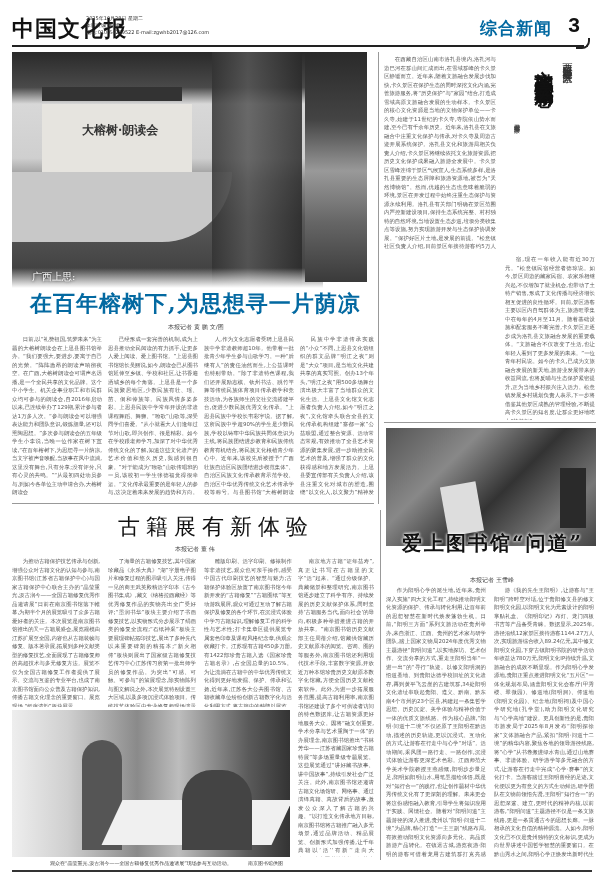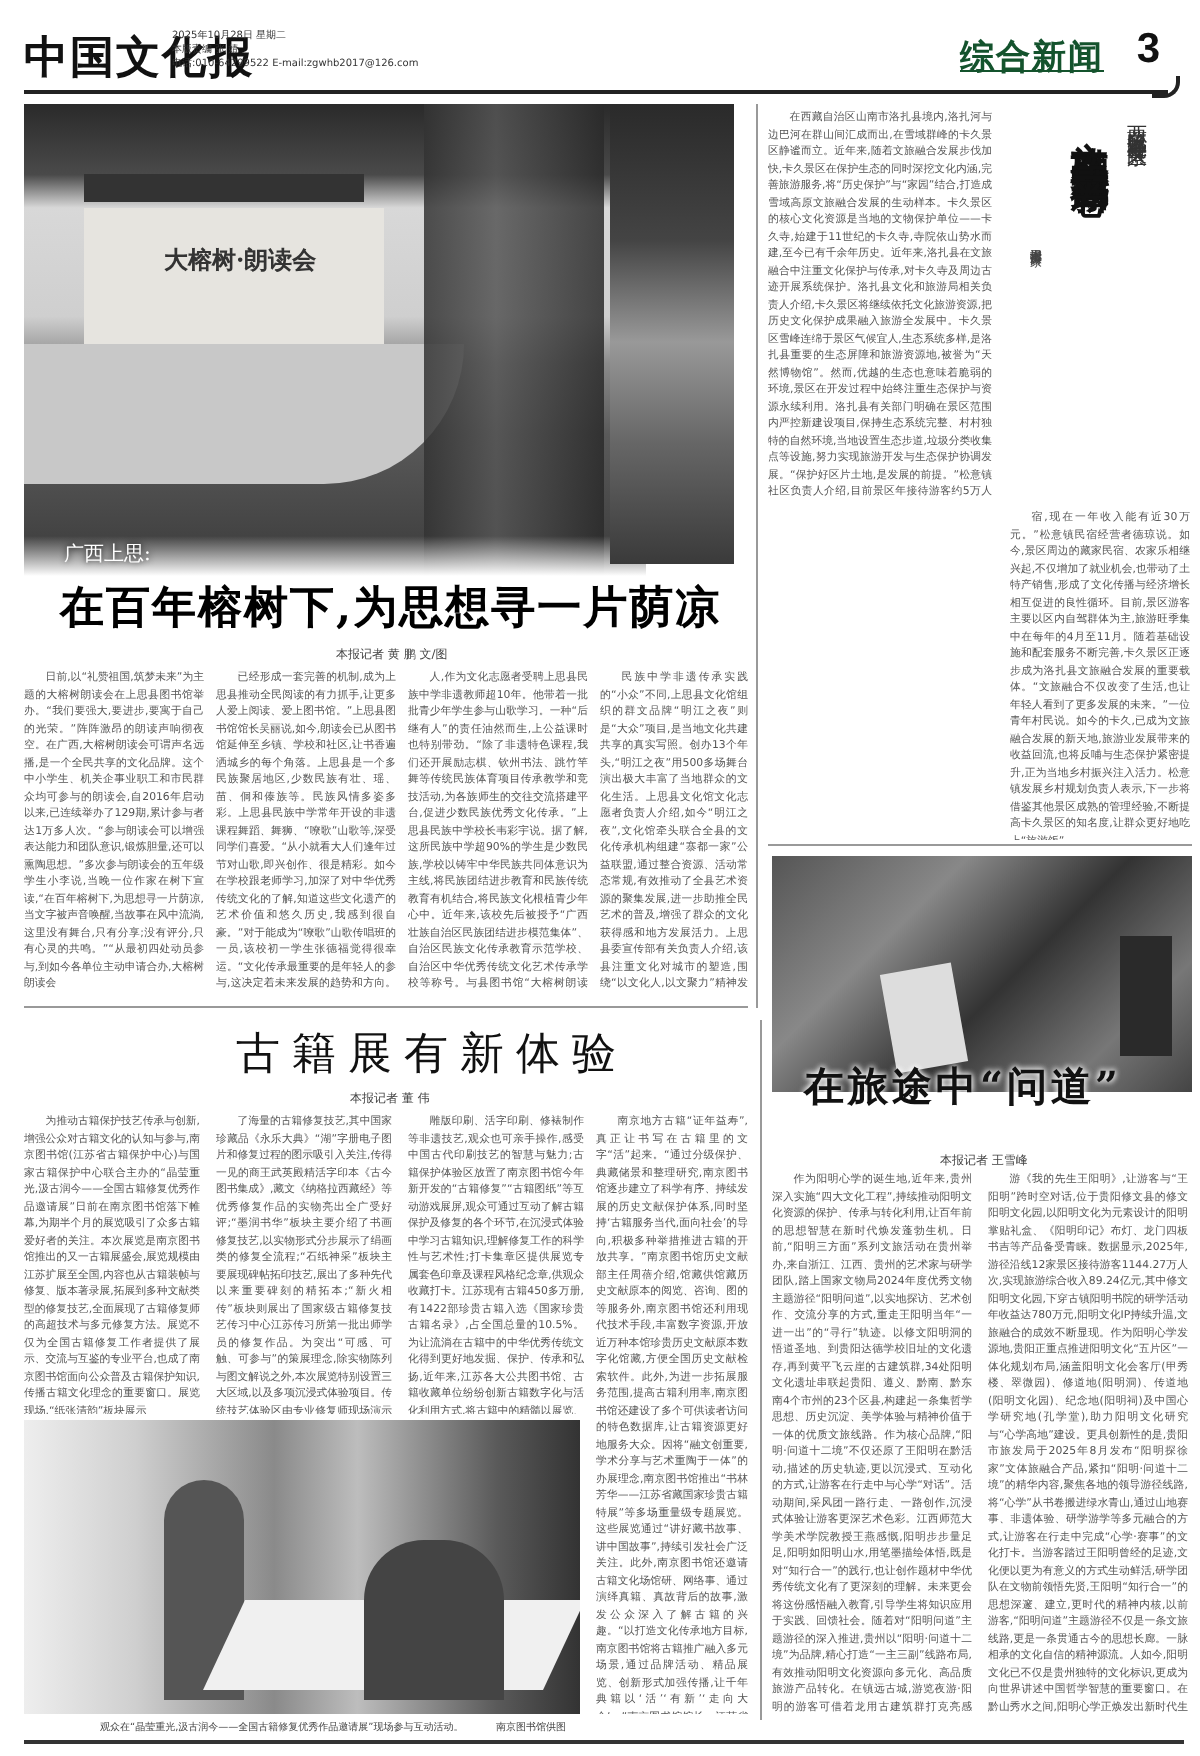--- a/index.html
+++ b/index.html
@@ -1,40 +1,40 @@
 <!DOCTYPE html>
 <html><head>
 <meta charset="utf-8">
 <style>
   html, body { margin:0; padding:0; background:#fff; }
   body { width:600px; height:878px; position:relative; overflow:hidden; font-family:"DejaVu Serif", serif; color:#222; }
   .abs { position:absolute; }
   .masthead-logo { left:12px; top:14px; font-size:22px; font-weight:bold; letter-spacing:1px; color:#111; font-family:"DejaVu Serif", serif; }
   .masthead-meta { left:86px; top:15px; font-size:5px; line-height:7px; color:#333; font-family:"DejaVu Sans", sans-serif; }
   .masthead-meta div { white-space:nowrap; }
-  .section-title { right:48px; top:17px; font-size:17px; font-weight:bold; color:#14532d; letter-spacing:1px;text-decoration:underline; }
+  .section-title { right:48px; top:17px; font-size:17px; font-weight:bold; color:#0369a1; letter-spacing:1px; }
   .page-num { right:20px; top:13px; font-size:21px; font-weight:bold; font-family:"Liberation Sans", sans-serif; color:#111; }
   .top-rule { left:12px; top:45px; width:572px; height:2px; background:#222; }
   .top-rule-tail { right:10px; top:38px; width:12px; height:9px; border-right:2px solid #222; border-bottom:2px solid #222; border-radius:0 0 8px 0; }
 
   .photo { background:#777; overflow:hidden; }
   .photo1 { left:12px; top:52px; width:311px; height:236px; background:linear-gradient(180deg,#2a2a2a 0%,#4a4a4a 15%,#d8d8d8 22%,#cfcfcf 45%,#8a8a8a 55%,#5a5a5a 70%,#3a3a3a 100%); }
   .photo1 .stage-board { position:absolute; left:30px; top:52px; width:150px; height:70px; background:#e6e4df; }
   .photo1 .stage-title { position:absolute; left:70px; top:70px; font-size:12px; font-weight:bold; color:#333; }
   .photo1 .tree { position:absolute; left:200px; top:0; width:90px; height:236px; background:linear-gradient(90deg,#333 0%,#555 40%,#2a2a2a 100%); opacity:.85; }
   .photo1 .banner { position:absolute; left:30px; top:35px; width:140px; height:14px; background:#333; }
   .photo1 .floor { position:absolute; left:0; top:120px; width:220px; height:70px; background:#c8c8c8; border-radius:0 0 120px 0; }
   .photo1 .overlay-caption { position:absolute; left:20px; top:218px; font-size:10px; color:#fff; font-weight:normal; text-shadow:0 0 3px #000; }
   .photo1 .fade { position:absolute; left:0; bottom:0; width:100%; height:20px; background:linear-gradient(180deg,rgba(255,255,255,0),#fff); }
 
   .photo-tree-side { left:305px; top:52px; width:62px; height:170px; background:linear-gradient(180deg,#2a2a2a 0%,#444 40%,#999 70%,#666 100%); }
   .photo-tree-side .vert-cap { position:absolute; right:3px; top:4px; writing-mode:vertical-rl; font-size:5px; color:#ddd; }
   .photo-tree-bottom { left:305px; top:222px; width:62px; height:60px; background:linear-gradient(180deg,#666,#3a3a3a); }
 
-  .headline1 { left:30px; top:289px; font-size:22px; font-weight:bold; letter-spacing:1px; color:#000000; white-space:nowrap; }
+  .headline1 { left:30px; top:289px; font-size:22px; font-weight:bold; letter-spacing:1px; color:#0369a1; white-space:nowrap; }
   .byline { font-size:6px; color:#444; font-family:"DejaVu Sans", sans-serif; white-space:nowrap; }
   .byline1 { left:168px; top:323px; }
 
   .col { font-size:5.4px; line-height:8.5px; color:#555; text-align:justify; font-family:"DejaVu Sans", sans-serif; overflow:hidden; }
   .col p { margin:0; text-indent:2em; }
 
   .vline { width:1px; background:#999; }
   .hline { height:1px; background:#999; }
 
   .right-kicker { left:560px; top:55px; writing-mode:vertical-rl; font-size:10px; color:#333; letter-spacing:1px; }
@@ -114,21 +114,21 @@
 <div class="abs col" style="left:384px;top:250px;width:100px;height:170px;"></div>
 <div class="abs col" style="left:505px;top:255px;width:90px;height:165px;">
     <p>宿,现在一年收入能有近30万元。”松意镇民宿经营者德琼说。如今,景区周边的藏家民宿、农家乐相继兴起,不仅增加了就业机会,也带动了土特产销售,形成了文化传播与经济增长相互促进的良性循环。目前,景区游客主要以区内自驾群体为主,旅游旺季集中在每年的4月至11月。随着基础设施和配套服务不断完善,卡久景区正逐步成为洛扎县文旅融合发展的重要载体。“文旅融合不仅改变了生活,也让年轻人看到了更多发展的未来。”一位青年村民说。如今的卡久,已成为文旅融合发展的新天地,旅游业发展带来的收益回流,也将反哺与生态保护紧密提升,正为当地乡村振兴注入活力。松意镇发展乡村规划负责人表示,下一步将借鉴其他景区成熟的管理经验,不断提高卡久景区的知名度,让群众更好地吃上“旅游饭”。</p>
   </div>
 <div class="abs hline" style="left:384px;top:422px;width:212px;"></div>
 
 <div class="abs photo photo-paint" style="top:428px;height:118px;">
   <div class="canvas"></div>
   <div class="panel"></div>
 </div>
-<div class="abs headline3">在旅途中“问道”</div>
+<div class="abs headline3">爱上图书馆“问道”</div>
 <div class="abs byline byline3">本报记者 王雪峰</div>
 <div class="abs col" style="left:386px;top:586px;width:100px;height:272px;">
     <p>作为阳明心学的诞生地,近年来,贵州深入实施“四大文化工程”,持续推动阳明文化资源的保护、传承与转化利用,让百年前的思想智慧在新时代焕发蓬勃生机。日前,“阳明三方面”系列文旅活动在贵州举办,来自浙江、江西、贵州的艺术家与研学团队,踏上国家文物局2024年度优秀文物主题游径“阳明问道”,以实地探访、艺术创作、交流分享的方式,重走王阳明当年“一进一出”的“寻行”轨迹。以修文阳明洞的悟道圣地、到贵阳达德学校旧址的文化遗存,再到黄平飞云崖的古建筑群,34处阳明文化遗址串联起贵阳、遵义、黔南、黔东南4个市州的23个区县,构建起一条集哲学思想、历史沉淀、美学体验与精神价值于一体的优质文旅线路。作为核心品牌,“阳明·问道十二境”不仅还原了王阳明在黔活动,描述的历史轨迹,更以沉浸式、互动化的方式,让游客在行走中与心学“对话”。活动期间,采风团一路行走、一路创作,沉浸式体验让游客更深艺术色彩。江西师范大学美术学院教授王燕感慨,阳明步步量足足,阳明如阳明山水,用笔墨描绘体悟,既是对“知行合一”的践行,也让创作题材中华优秀传统文化有了更深刻的理解。未来更会将这份感悟融入教育,引导学生将知识应用于实践、回馈社会。随着对“阳明问道”主题游径的深入推进,贵州以“阳明·问道十二境”为品牌,精心打造“一主三副”线路布局,有效推动阳明文化资源向多元化、高品质旅游产品转化。在镇远古城,游览夜游·阳明的游客可借着龙用古建筑群打克亮感悟“天人合一”;福泉古城梅出沉浸式新本</p>
   </div>
 <div class="abs col" style="left:494px;top:586px;width:100px;height:272px;">
     <p>游《我的先生王阳明》,让游客与“王阳明”跨时空对话,位于贵阳修文县的修文阳明文化园,以阳明文化为元素设计的阳明掌贴礼盒、《阳明印记》布灯、龙门四板书吉等产品备受青睐。数据显示,2025年,游径沿线12家景区接待游客1144.27万人次,实现旅游综合收入89.24亿元,其中修文阳明文化园,下穿古镇阳明书院的研学活动年收益达780万元,阳明文化IP持续升温,文旅融合的成效不断显现。作为阳明心学发源地,贵阳正重点推进阳明文化“五片区”一体化规划布局,涵盖阳明文化会客厅(甲秀楼、翠微园)、修道地(阳明洞)、传道地(阳明文化园)、纪念地(阳明祠)及中国心学研究地(孔学堂),助力阳明文化研究与“心学高地”建设。更具创新性的是,贵阳市旅发局于2025年8月发布“阳明探徐家”文体旅融合产品,紧扣“阳明·问道十二境”的精华内容,聚焦各地的领导游径线路,将“心学”从书卷搬进绿水青山,通过山地赛事、非遗体验、研学游学等多元融合的方式,让游客在行走中完成“心学·赛事”的文化打卡。当游客踏过王阳明曾经的足迹,文化便以更为有意义的方式生动鲜活,研学团队在文物前领悟先贤,王阳明“知行合一”的思想深邃、建立,更时代的精神内核,以前游客,“阳明问道”主题游径不仅是一条文旅线路,更是一条贯通古今的思想长廊。一脉相承的文化自信的精神源流。人如今,阳明文化已不仅是贵州独特的文化标识,更成为向世界讲述中国哲学智慧的重要窗口。在黔山秀水之间,阳明心学正焕发出新时代生机,谱写文化传承与文旅融合的新篇章。</p>
   </div>
 
 <div class="abs headline2">古籍展有新体验</div>
 <div class="abs byline byline2">本报记者 董 伟</div>

